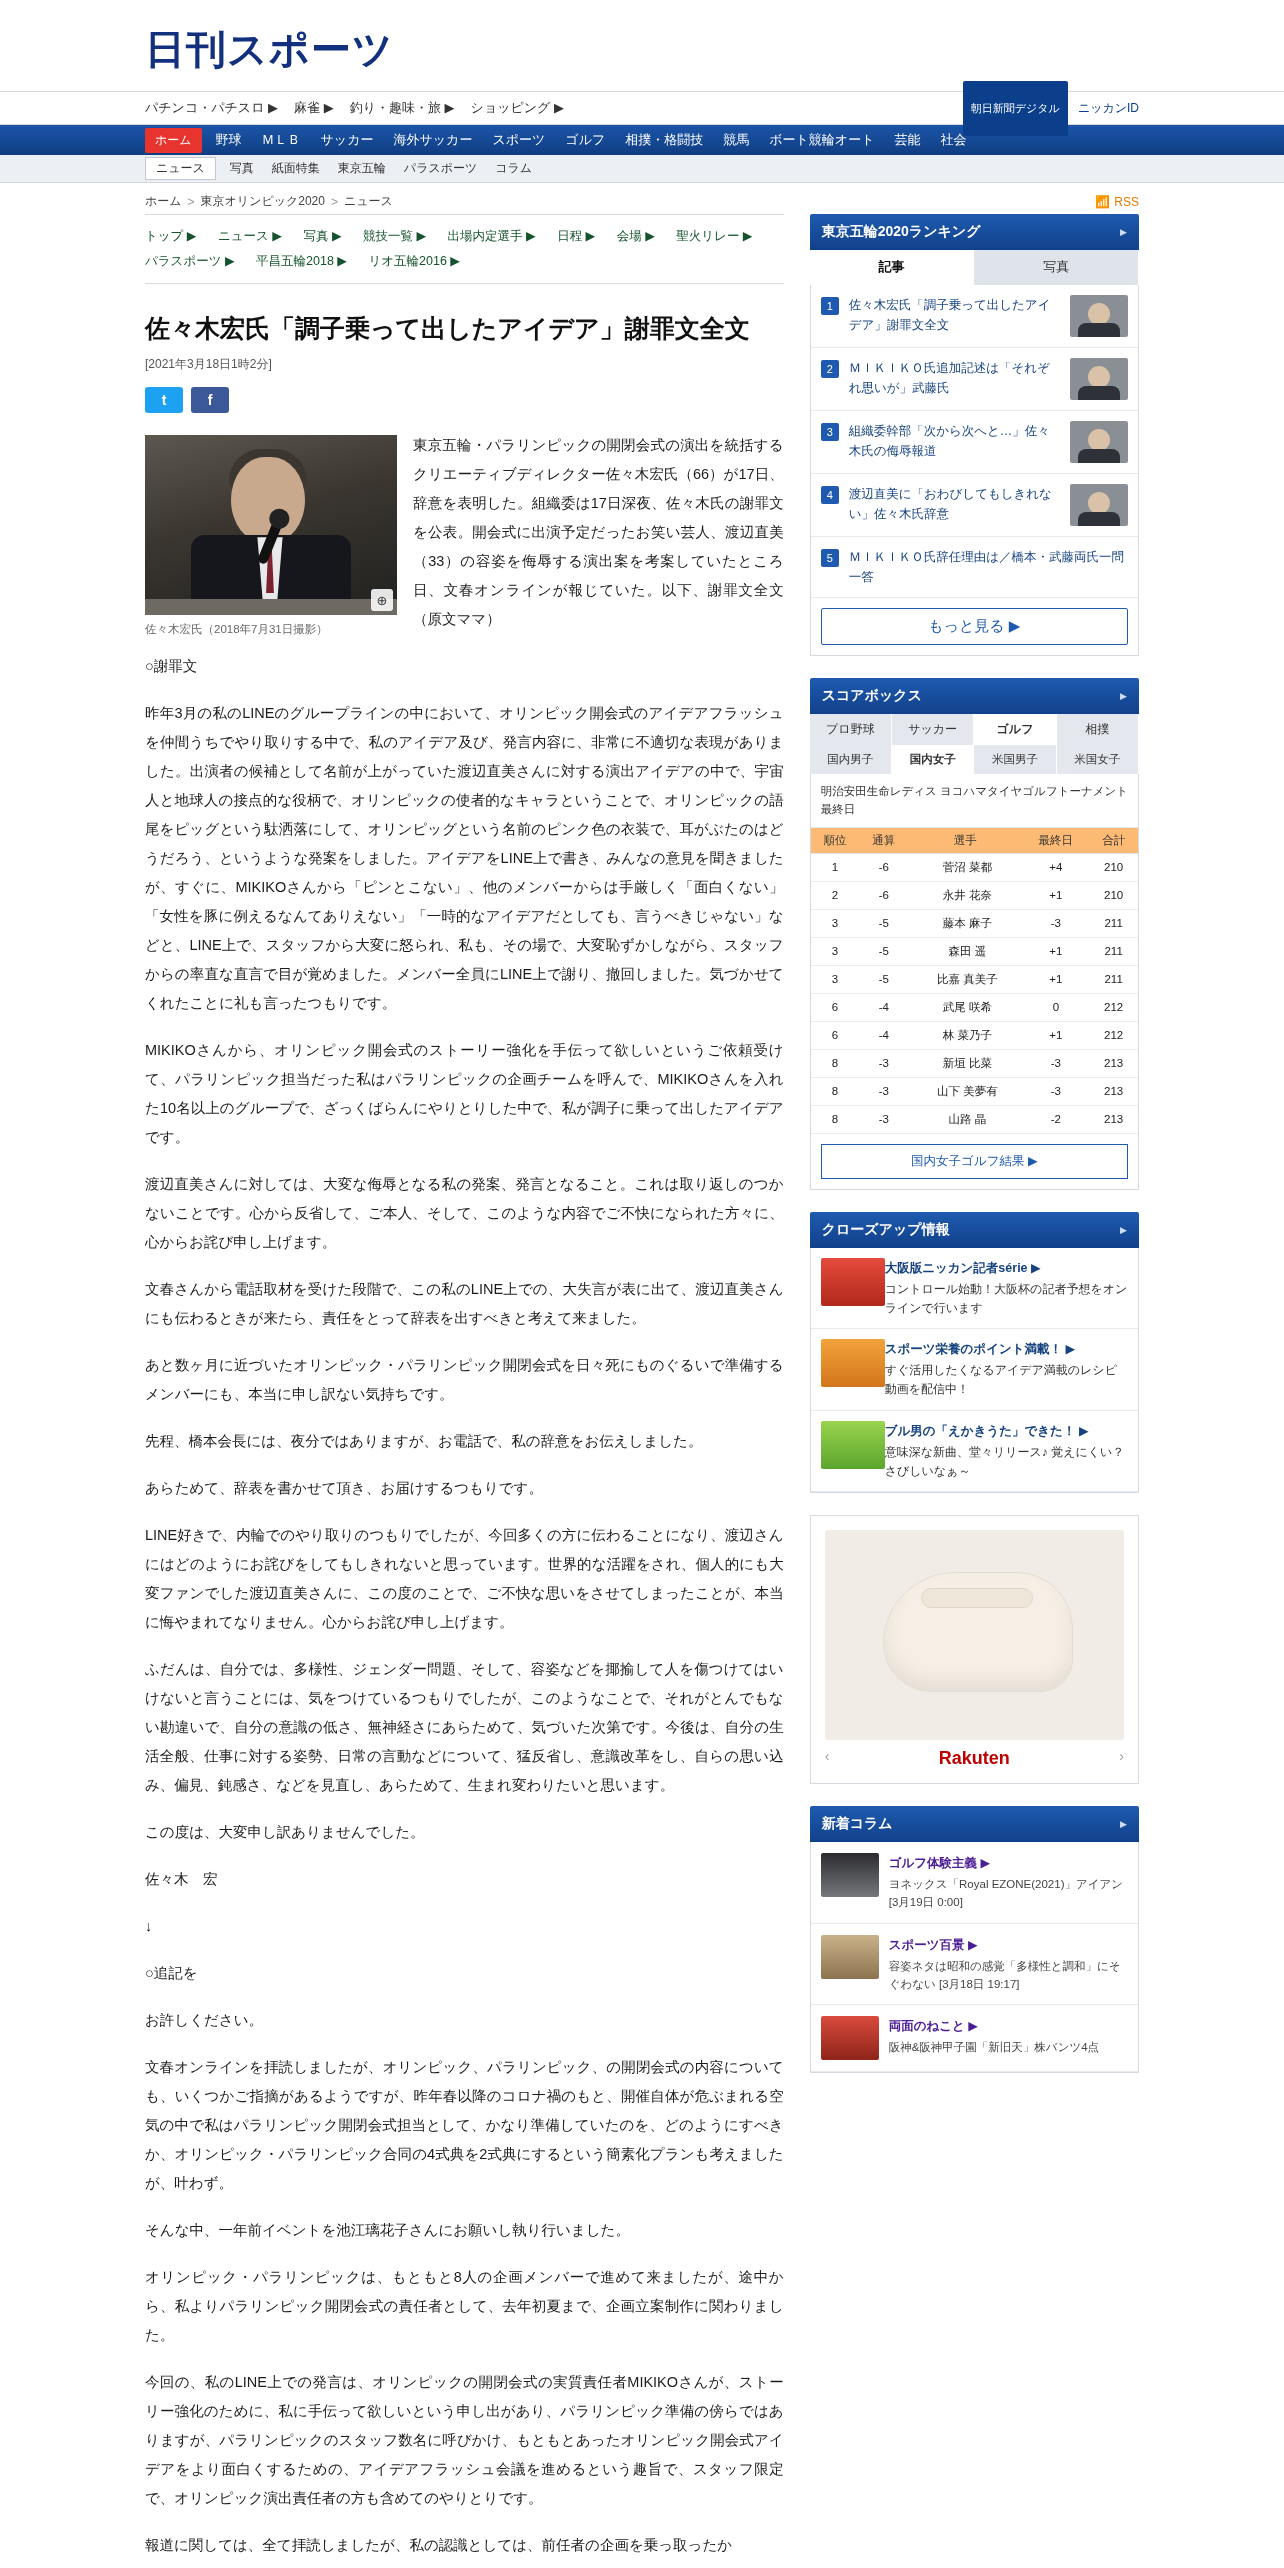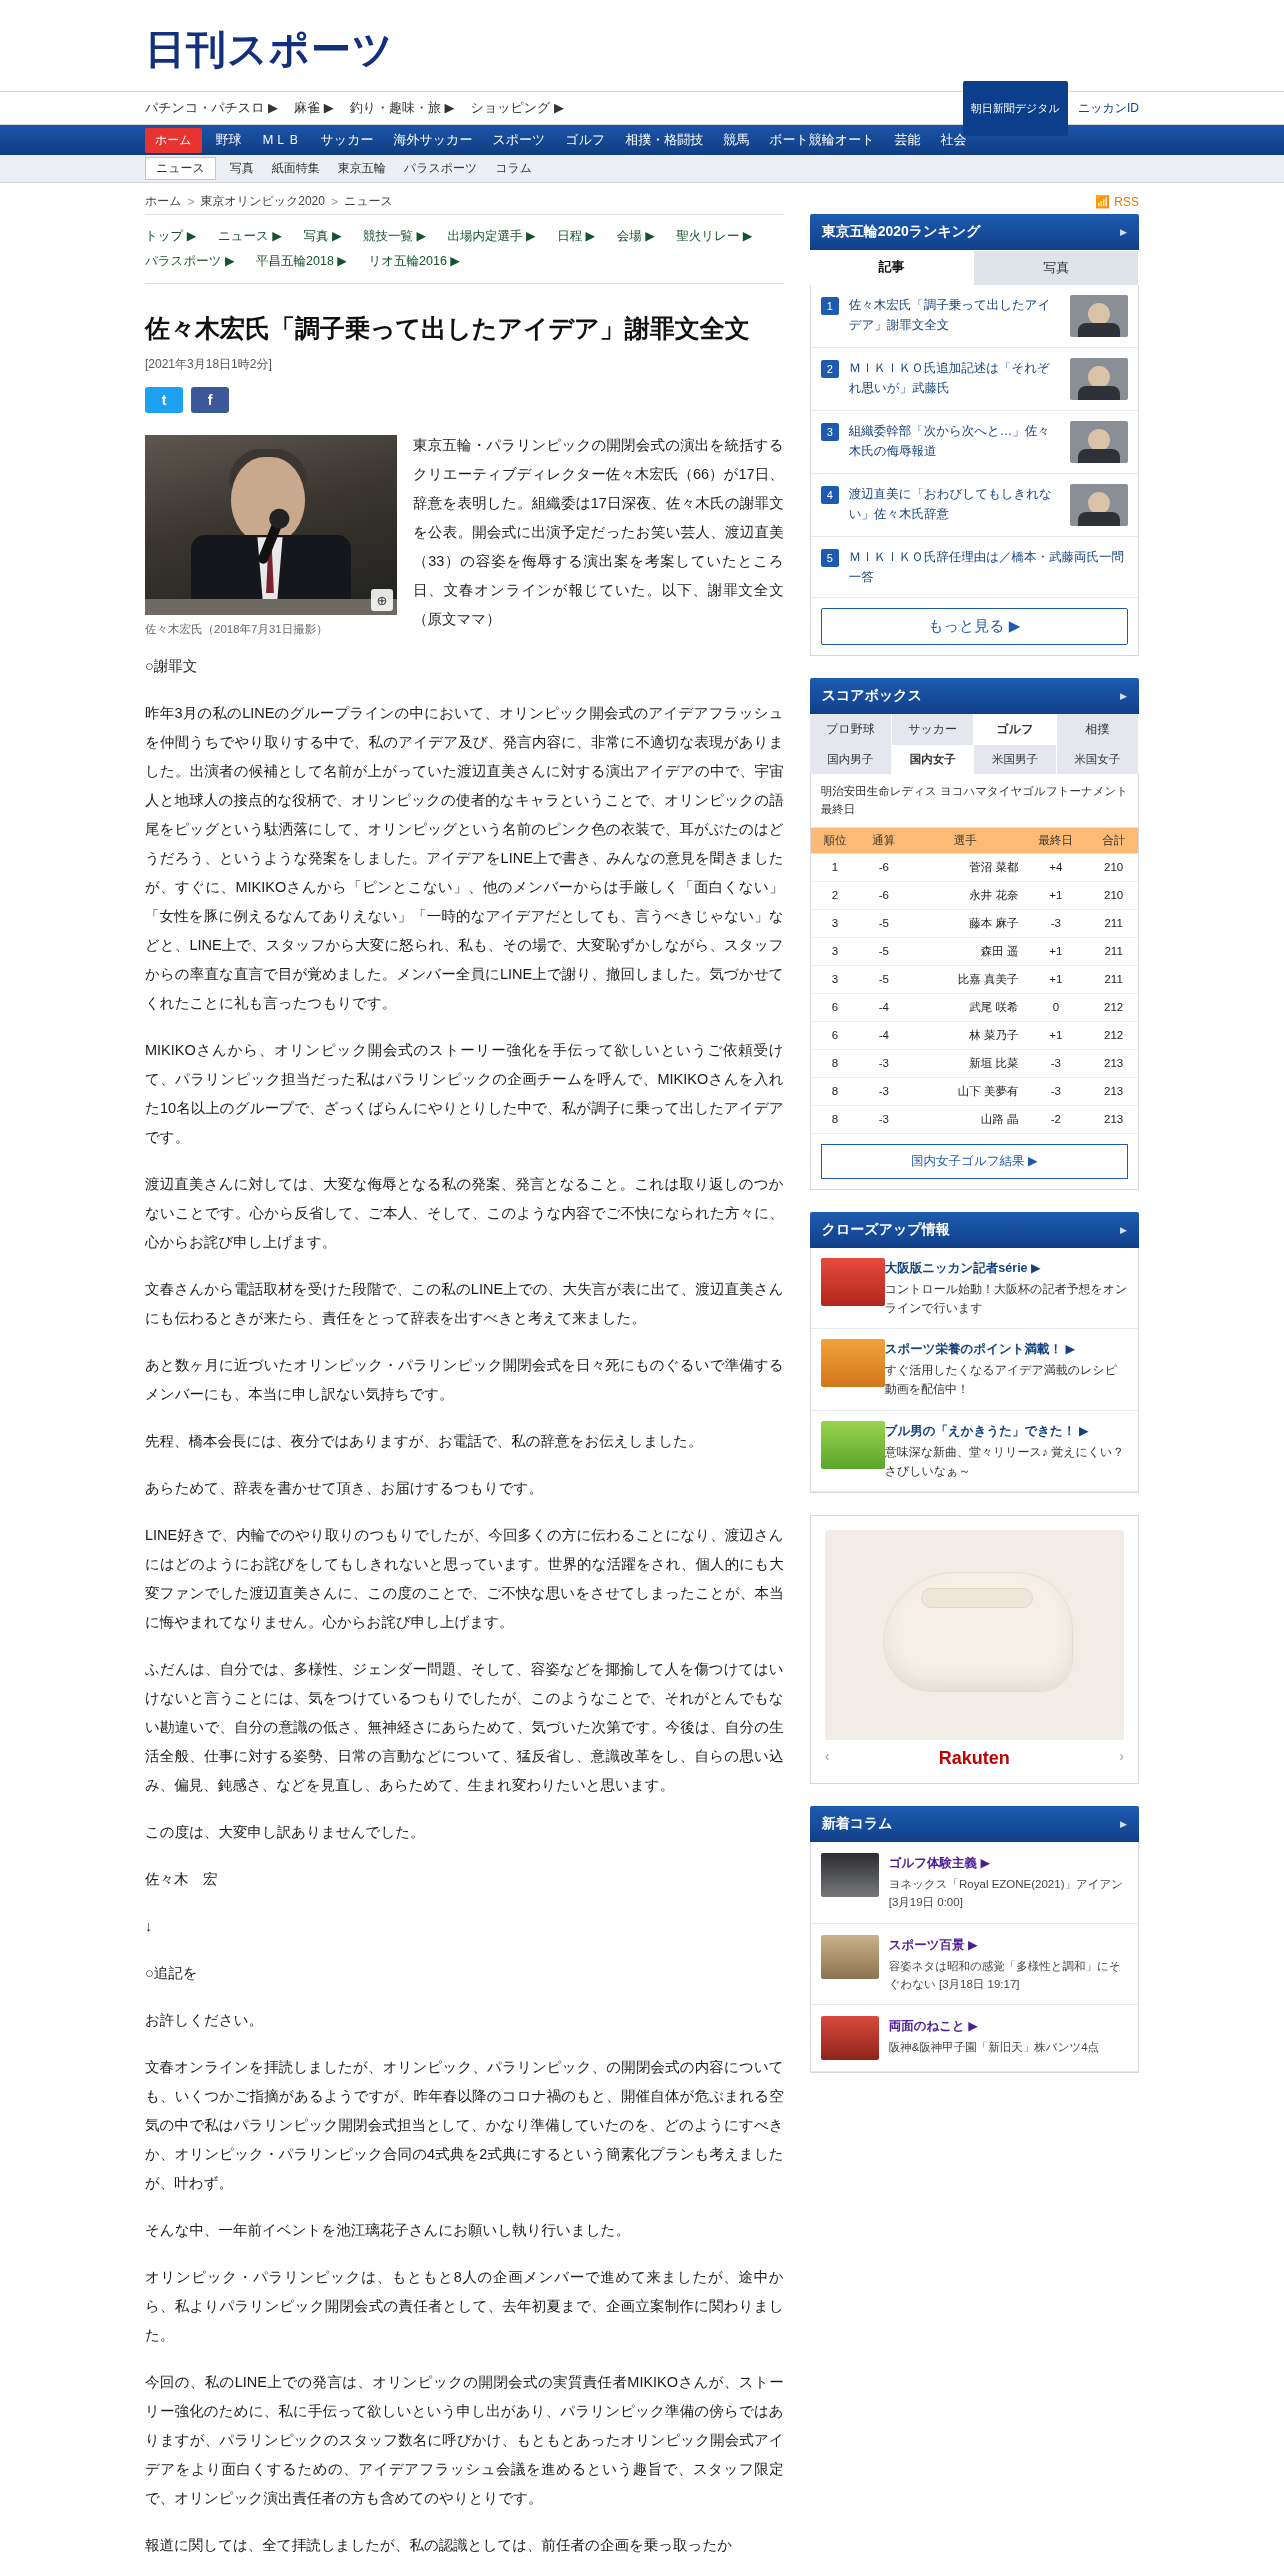--- a/index.html
+++ b/index.html
@@ -156,21 +156,21 @@
 
   
   .panel { margin-bottom: 22px; }
   .panel-h {
     background: linear-gradient(#1e5bb0,#11408a);
     color:#fff; font-size:14px; font-weight:bold;
     padding: 9px 12px; display:flex; align-items:center; justify-content:space-between;
     border-radius:2px 2px 0 0;
   }
   .panel-h .tri { color:#cfe0f5; }
-  .tabs2 { display:flex;align-items:center; }
+  .tabs2 { display:flex; }
   .tabs2 div {
     flex:1; text-align:center; font-size:13px; padding:8px 0; background:#dfe4ea; color:#333;
     border-right:1px solid #fff;
   }
   .tabs2 div.on { background:#fff; color:#111; font-weight:bold; border-bottom:1px solid #fff;}
   .panel-body { border:1px solid #d5dae0; border-top:none; background:#fff; }
 
   .rank-item { display:flex; gap:10px; padding:10px; border-bottom:1px solid #e6e9ed; align-items:flex-start;}
   .rank-item:last-child { border-bottom:none; }
   .rank-num {
@@ -188,21 +188,21 @@
 
   
   .sb-tabs { display:flex; }
   .sb-tabs div { flex:1; text-align:center; font-size:12px; padding:7px 0; background:#e4e8ee; border-right:1px solid #fff; color:#333;}
   .sb-tabs div.on { background:#fff; font-weight:bold; }
   .sb-tabs2 div { font-size:11.5px; }
   .sb-title { font-size:11.5px; color:#333; padding:8px 10px; line-height:1.6; border-bottom:1px solid #e6e9ed;}
   table.score { width:100%; border-collapse:collapse; font-size:11.5px; }
   table.score th { background:#fdba74; color:#333; font-weight:normal; padding:5px 4px; border-bottom:1px solid #dfe3e8; }
   table.score td { padding:6px 4px; border-bottom:1px solid #eceff2; text-align:center; color:#222; }
-  table.score td.name { text-align:right; padding-left:8px; }
+  table.score td.name { text-align:center; padding-left:8px; }
   .result-btn {
     margin:10px; border:1px solid #1e5bb0; color:#1e5bb0; text-align:center; font-size:12.5px; padding:8px 0;
   }
 
   
   .cu-item { display:flex; padding:10px; border-bottom:1px solid #e6e9ed; }
   .cu-thumb { width:64px; height:48px; flex:0 0 64px; border-radius:2px; }
   .cu-t1 { background:linear-gradient(#e64b3c,#b0281b); }
   .cu-t2 { background:linear-gradient(#f2a33c,#d2761b); }
   .cu-t3 { background:linear-gradient(#9ad34f,#5ba52c); }

